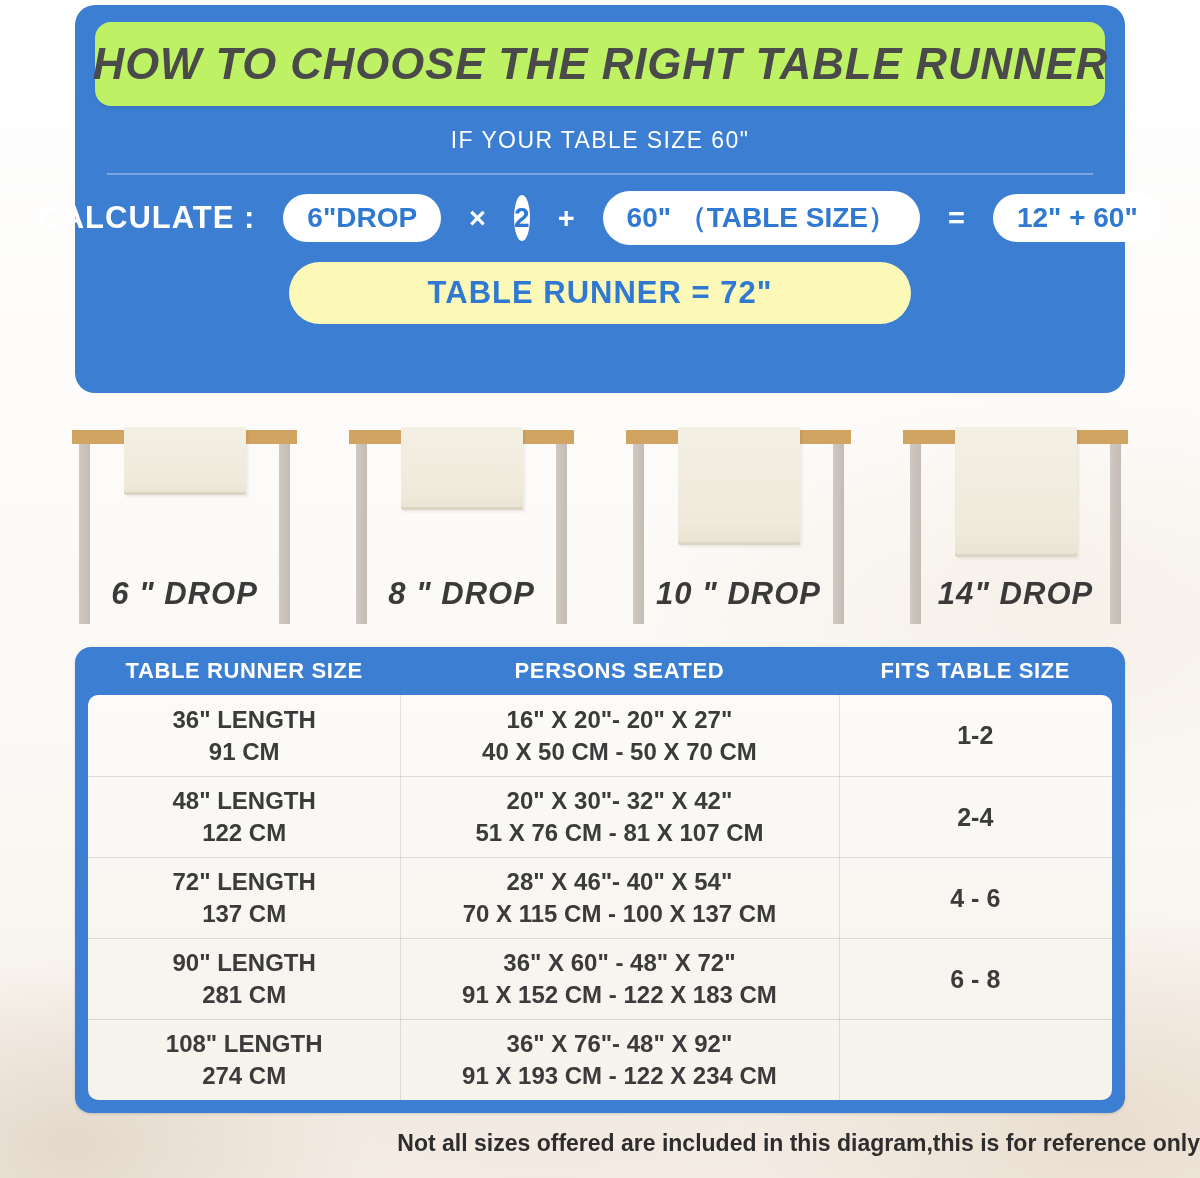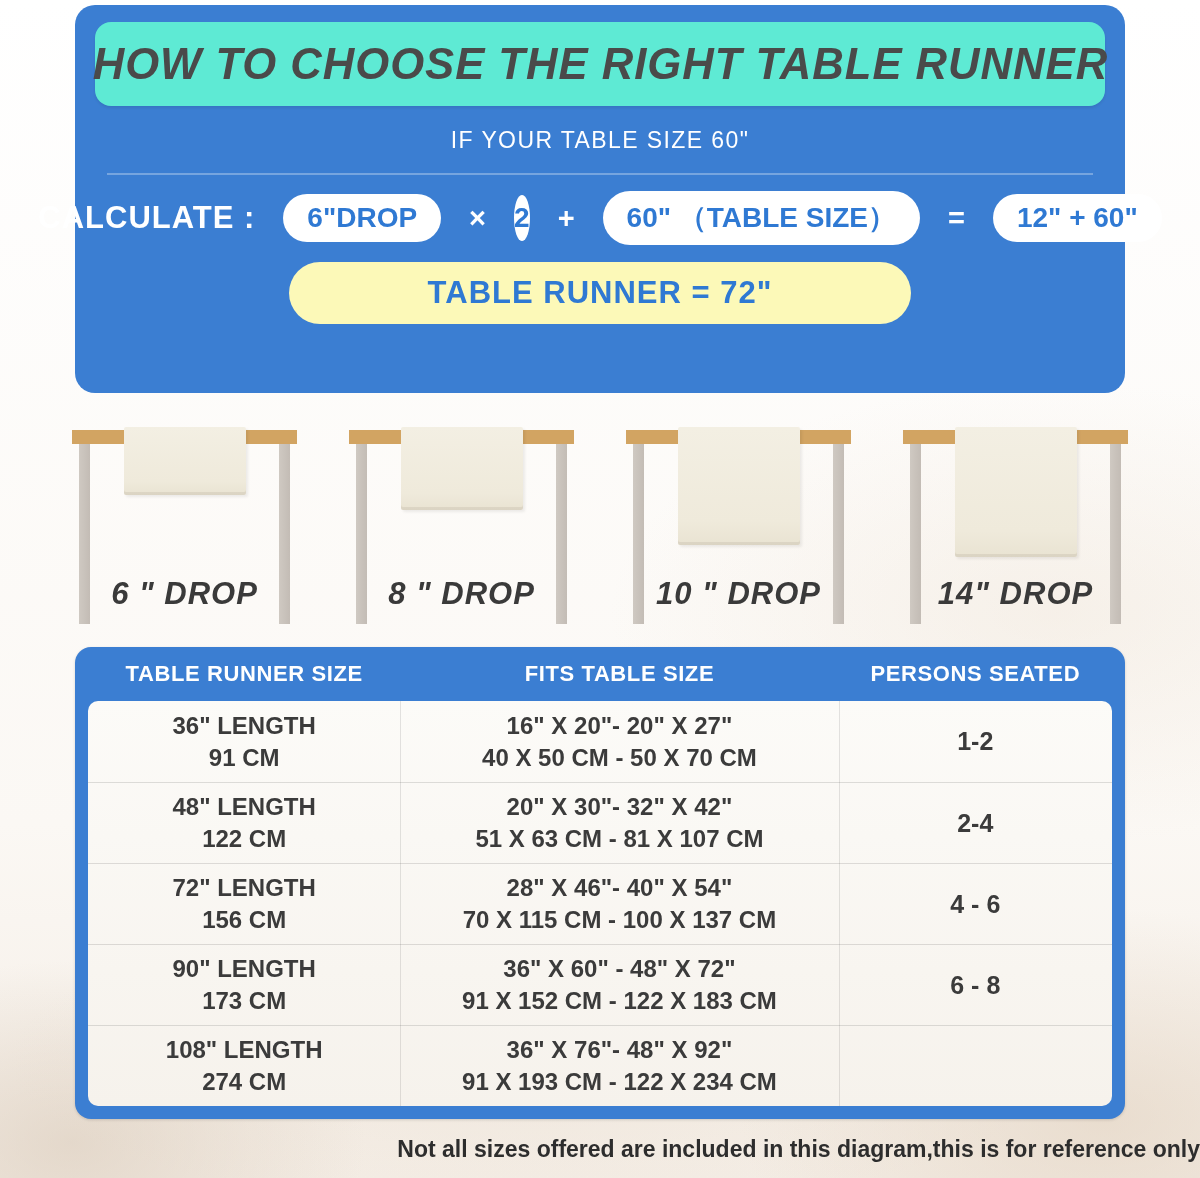--- a/index.html
+++ b/index.html
@@ -24,21 +24,21 @@
 
   
   .top-panel {
     width: 1050px; height: 388px;
     margin: 5px auto 0;
     background: #3b7ed2;
     border-radius: 20px;
     padding: 17px 20px 0;
   }
   .title-box {
-    background: #5eead4;
+    background: #bef264;
     border-radius: 16px;
     height: 84px;
     display: flex; align-items: center; justify-content: center;
     box-shadow: 0 2px 3px rgba(0,0,0,.08);
   }
   .title-box h1 {
     margin: 0;
     font-size: 45px; font-weight: bold; font-style: italic;
     color: #4a4a4a; letter-spacing: 1px;
     transform: scaleX(.97);
@@ -119,21 +119,21 @@
     width: 1050px;
     margin: 21px auto 0;
     background: #3b7ed2;
     border-radius: 16px;
     padding: 0 13px 13px;
     box-shadow: 0 1px 3px rgba(0,0,0,.15);
   }
   .size-header {
     display: grid;
     grid-template-columns: 30.5% 42.8% 26.7%;
-    height: 54px; align-items: center;
+    height: 48px; align-items: center;
     color: #ffffff; font-weight: bold; font-size: 22px;
     letter-spacing: .6px; text-align: center;
   }
   .size-body {
     position: relative;
     background: linear-gradient(180deg, #fcfbf8 0%, #f6f2ec 100%);
     border-radius: 10px;
     overflow: hidden;
   }
   .size-body::before, .size-body::after {
@@ -221,22 +221,22 @@
       <div class="tabletop"></div>
       <div class="runner"></div>
       <div class="drop-label">14" DROP</div>
     </div>
 
   </section>
 
   <section class="size-panel">
     <div class="size-header">
       <span>TABLE RUNNER SIZE</span>
+      <span>PERSONS SEATED</span>
       <span>FITS TABLE SIZE</span>
-      <span>PERSONS SEATED</span>
     </div>
     <div class="size-body">
 
       <div class="size-row">
         <div class="cell">
           <div>36" LENGTH</div>
           <div>91 CM</div>
         </div>
         <div class="cell">
           <div>16" X 20"- 20" X 27"</div>
@@ -245,41 +245,41 @@
         <div class="cell persons-cell">1-2</div>
       </div>
 
       <div class="size-row">
         <div class="cell">
           <div>48" LENGTH</div>
           <div>122 CM</div>
         </div>
         <div class="cell">
           <div>20" X 30"- 32" X 42"</div>
-          <div>51 X 63 CM - 81 X 107 CM</div>
+          <div>51 X 76 CM - 81 X 107 CM</div>
         </div>
         <div class="cell persons-cell">2-4</div>
       </div>
 
       <div class="size-row">
         <div class="cell">
           <div>72" LENGTH</div>
-          <div>156 CM</div>
+          <div>137 CM</div>
         </div>
         <div class="cell">
           <div>28" X 46"- 40" X 54"</div>
           <div>70 X 115 CM - 100 X 137 CM</div>
         </div>
         <div class="cell persons-cell">4 - 6</div>
       </div>
 
       <div class="size-row">
         <div class="cell">
           <div>90" LENGTH</div>
-          <div>173 CM</div>
+          <div>281 CM</div>
         </div>
         <div class="cell">
           <div>36" X 60" - 48" X 72"</div>
           <div>91 X 152 CM - 122 X 183 CM</div>
         </div>
         <div class="cell persons-cell">6 - 8</div>
       </div>
 
       <div class="size-row">
         <div class="cell">

